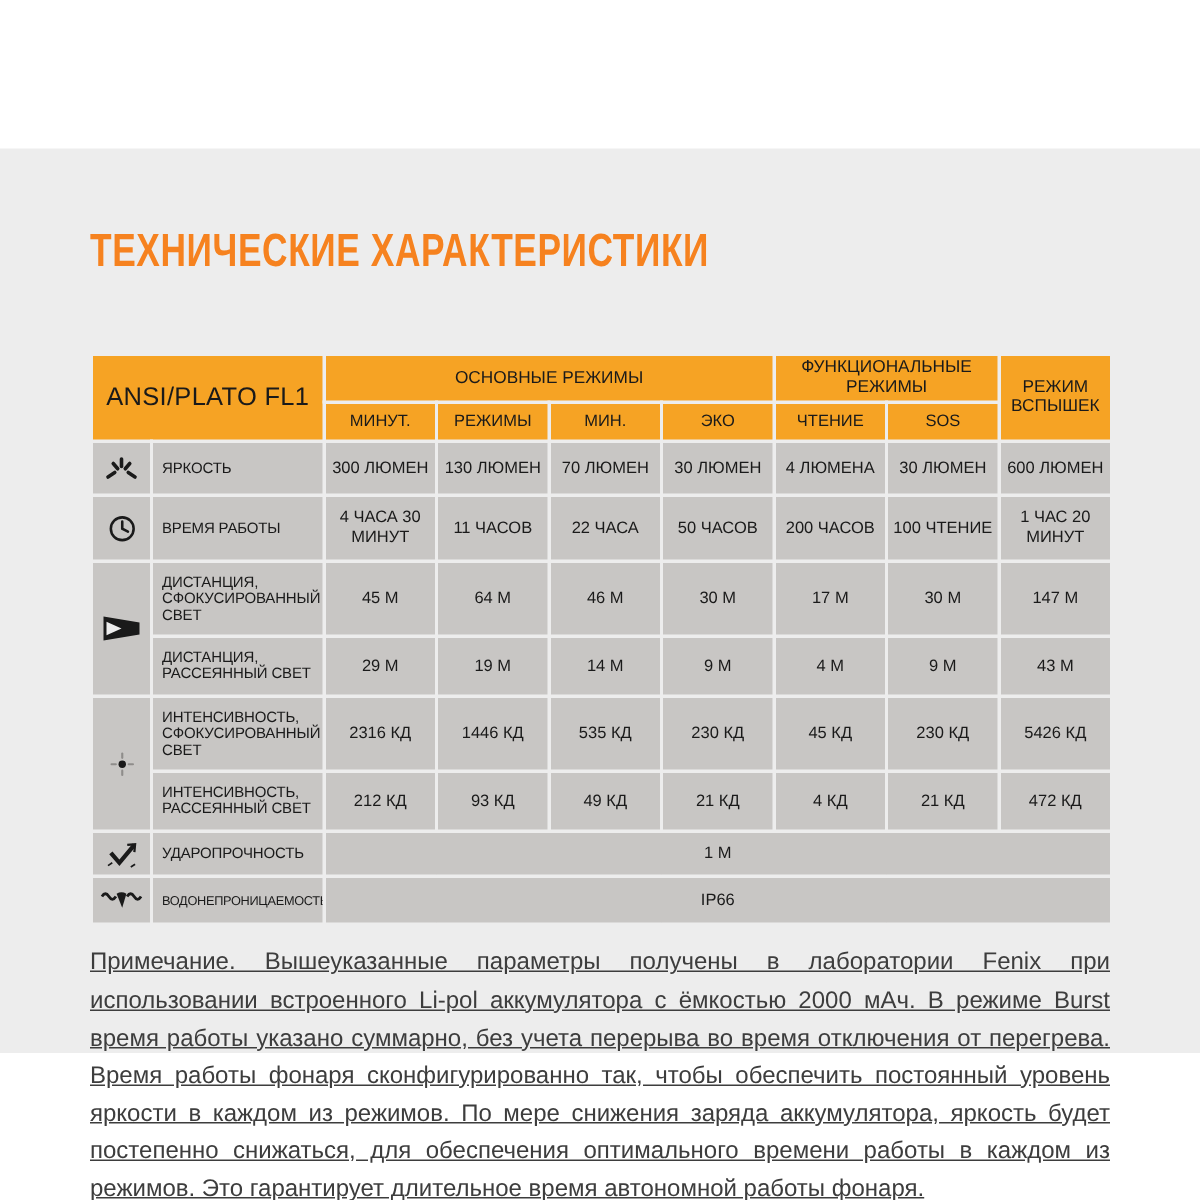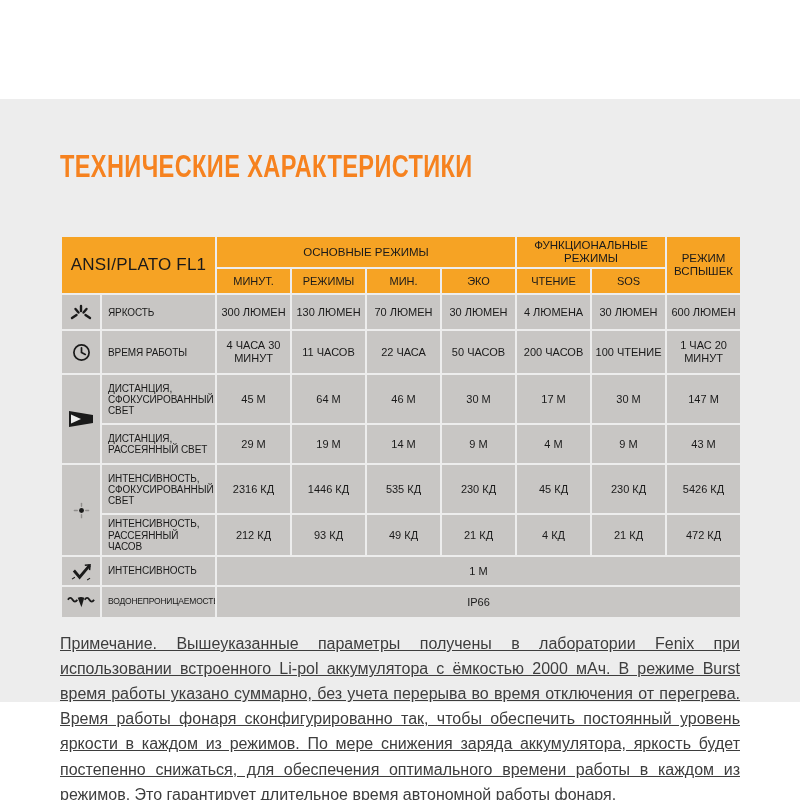--- a/index.html
+++ b/index.html
@@ -167,38 +167,38 @@
         <td class="row-label">ИНТЕНСИВНОСТЬ, СФОКУСИРОВАННЫЙ СВЕТ</td>
         <td>2316 КД</td>
         <td>1446 КД</td>
         <td>535 КД</td>
         <td>230 КД</td>
         <td>45 КД</td>
         <td>230 КД</td>
         <td>5426 КД</td>
       </tr>
       <tr class="r6">
-        <td class="row-label">ИНТЕНСИВНОСТЬ, РАССЕЯННЫЙ ЧАСОВ</td>
+        <td class="row-label">ИНТЕНСИВНОСТЬ, РАССЕЯННЫЙ СВЕТ</td>
         <td>212 КД</td>
         <td>93 КД</td>
         <td>49 КД</td>
         <td>21 КД</td>
         <td>4 КД</td>
         <td>21 КД</td>
         <td>472 КД</td>
       </tr>
       <tr class="r7">
         <td class="icon-cell">
           <svg class="icn" width="23" height="19" viewBox="0 0 24 20">
             <path d="M4 9 L10 16 L20.5 3.5" fill="none" stroke="#1a1a1a" stroke-width="3"></path>
             <path d="M15.5 3.5 L21 3 L20.5 8.5" fill="none" stroke="#1a1a1a" stroke-width="1.6"></path>
             <path d="M2 18 L5 16 M18 19 L21 17" stroke="#1a1a1a" stroke-width="1.2"></path>
           </svg>
         </td>
-        <td class="row-label">ИНТЕНСИВНОСТЬ</td>
+        <td class="row-label">УДАРОПРОЧНОСТЬ</td>
         <td colspan="7">1 М</td>
       </tr>
       <tr class="r8">
         <td class="icon-cell">
           <svg class="icn" width="28" height="15" viewBox="0 0 30 16">
             <path d="M1 5 Q3.5 1 6 5 T11 5" fill="none" stroke="#1a1a1a" stroke-width="2"></path>
             <path d="M19 5 Q21.5 1 24 5 T29 5" fill="none" stroke="#1a1a1a" stroke-width="2"></path>
             <path d="M11.5 3 Q15 1 18.5 3 L15.5 13 Z" fill="#1a1a1a"></path>
           </svg>
         </td>

